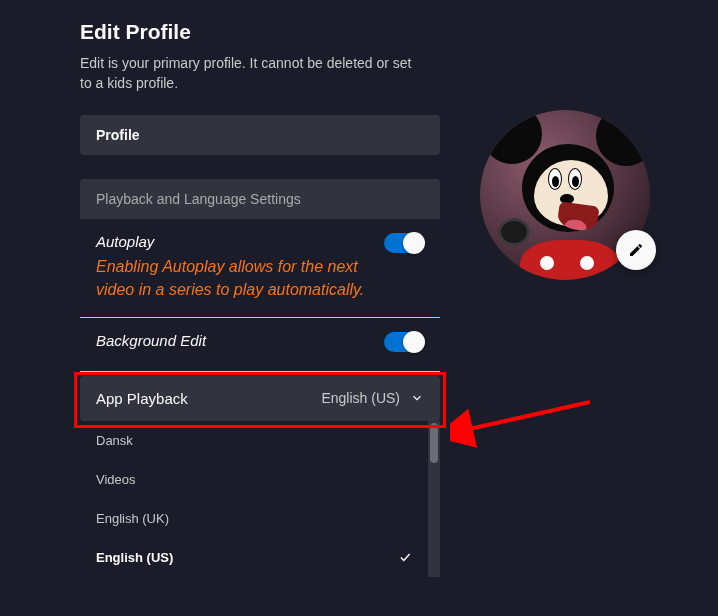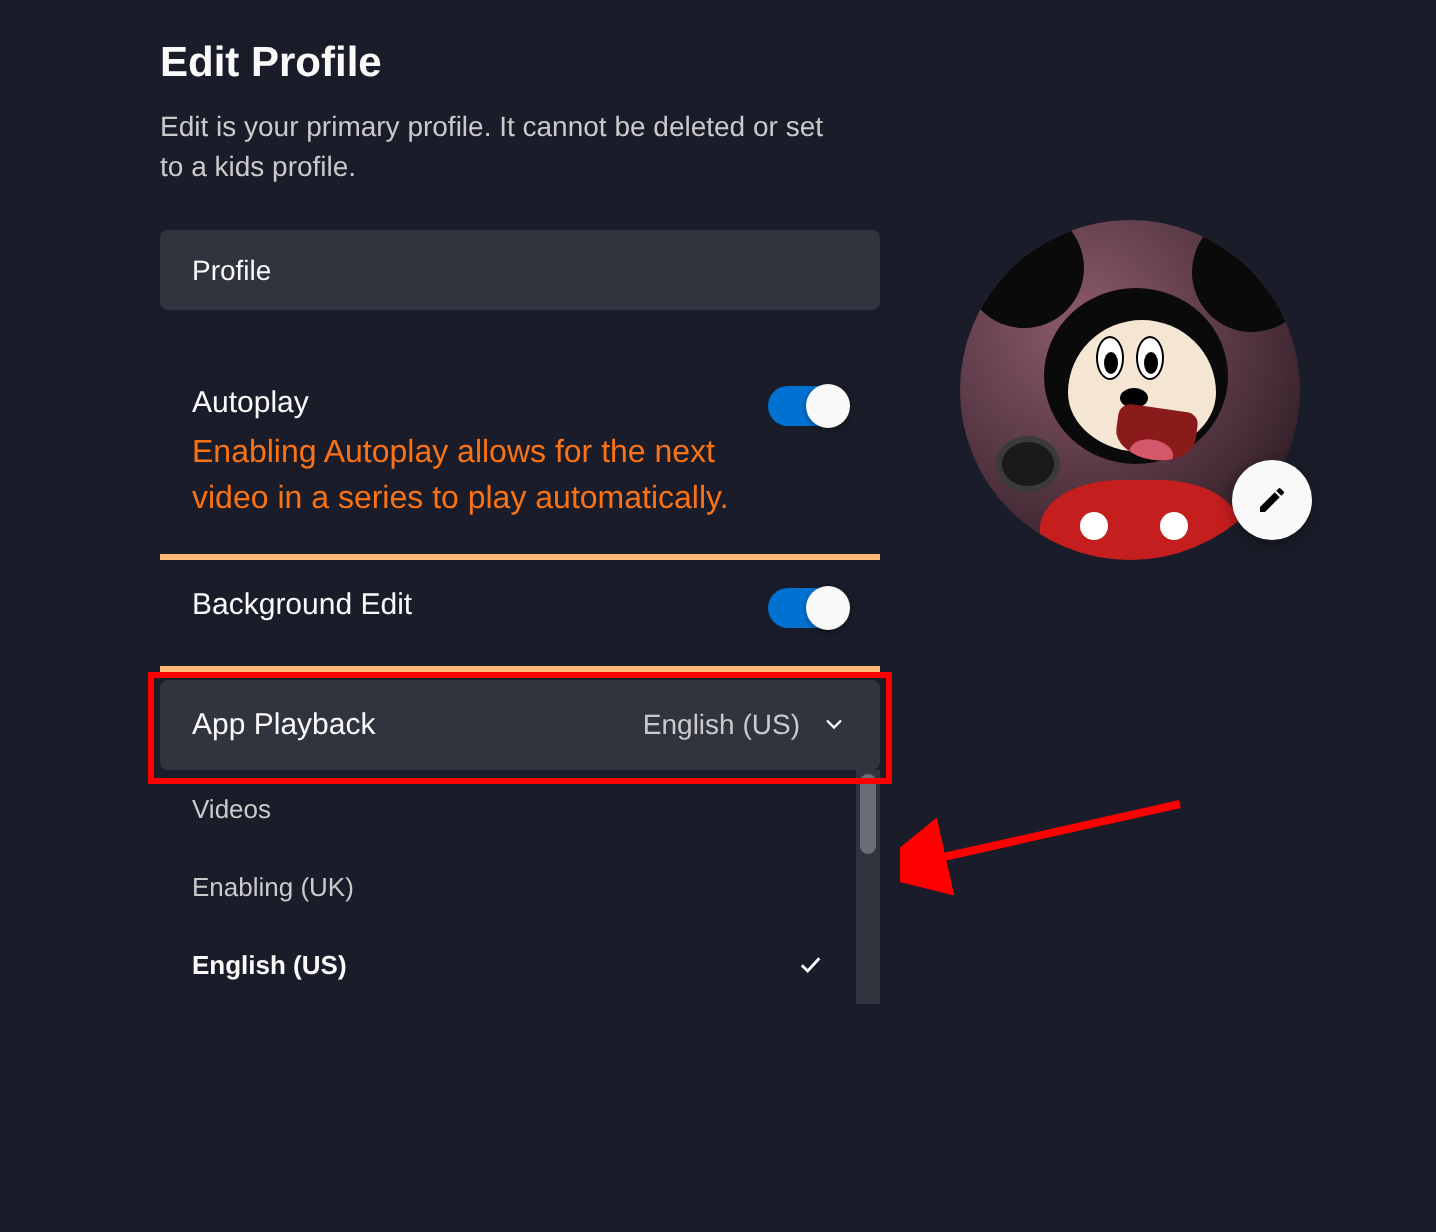--- a/index.html
+++ b/index.html
@@ -30,35 +30,36 @@
     color: #cacaca;
     line-height: 1.4;
     margin-bottom: 22px;
     max-width: 340px;
   }
   .profile-name-row {
     background: #31343e;
     border-radius: 4px;
     padding: 12px 16px;
     font-size: 14px;
-    font-weight: 400;
+    font-weight: 700;
     margin-bottom: 24px;
     cursor: pointer;
   }
   .section-header {
     background: #31343e;
     padding: 12px 16px;
     font-size: 14px;
     color: #aaaaaa;
     border-radius: 4px 4px 0 0;
   }
   .setting-row {
     padding: 14px 16px 16px 16px;
-    border-bottom: 3px solid #fdba74;
-    position: relative;
+    border-bottom: 1px solid #fdba74;
+    position: relative;
+    font-style: italic;
   }
   .setting-row:last-of-type { border-bottom: none; }
   .setting-title {
     font-size: 15px;
     font-weight: 400;
     color: #f9f9f9;
     margin-bottom: 6px;
   }
   .setting-desc {
     font-size: 16px;
@@ -289,20 +290,21 @@
 
 <div class="container">
   <div class="left-col">
     <h1 class="page-title">Edit Profile</h1>
     <p class="page-subtitle">Edit is your primary profile. It cannot be deleted or set to a kids profile.</p>
 
     <div class="profile-name-row">
       <span>Profile</span>
     </div>
 
+    <div class="section-header">Playback and Language Settings</div>
 
     <div class="setting-row">
       <div class="setting-title">Autoplay</div>
       <div class="setting-desc">Enabling Autoplay allows for the next video in a series to play automatically.</div>
       <div class="toggle"></div>
     </div>
 
     <div class="setting-row">
       <div class="setting-title">Background Edit</div>
       <div class="toggle"></div>
@@ -316,24 +318,27 @@
           <svg class="chevron" viewBox="0 0 24 24">
               <polyline points="6 9 12 15 18 9"></polyline>
             </svg>
         </span>
       </div>
       <div class="highlight-box" style="left:-6px; top:-4px; width:372px; height:56px;"></div>
     </div>
 
     <div class="dropdown-list">
       <div class="lang-item">
+          <span>Dansk</span>
+        </div>
+      <div class="lang-item">
           <span>Videos</span>
         </div>
       <div class="lang-item">
-          <span>Enabling (UK)</span>
+          <span>English (UK)</span>
         </div>
       <div class="lang-item selected">
         <span>English (US)</span>
         <svg class="check" viewBox="0 0 24 24">
             <polyline points="5 13 10 18 20 7"></polyline>
           </svg>
       </div>
 
     </div>
   </div>

